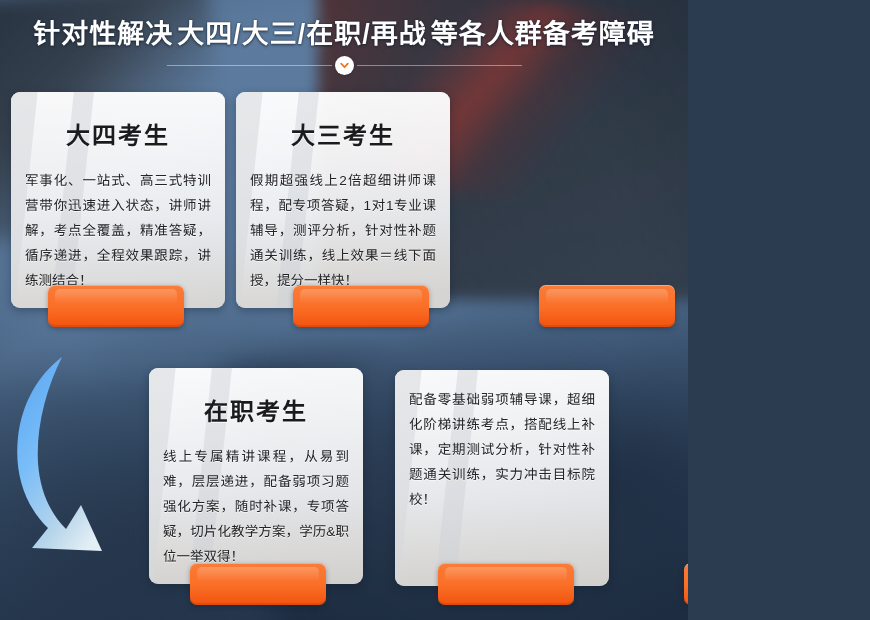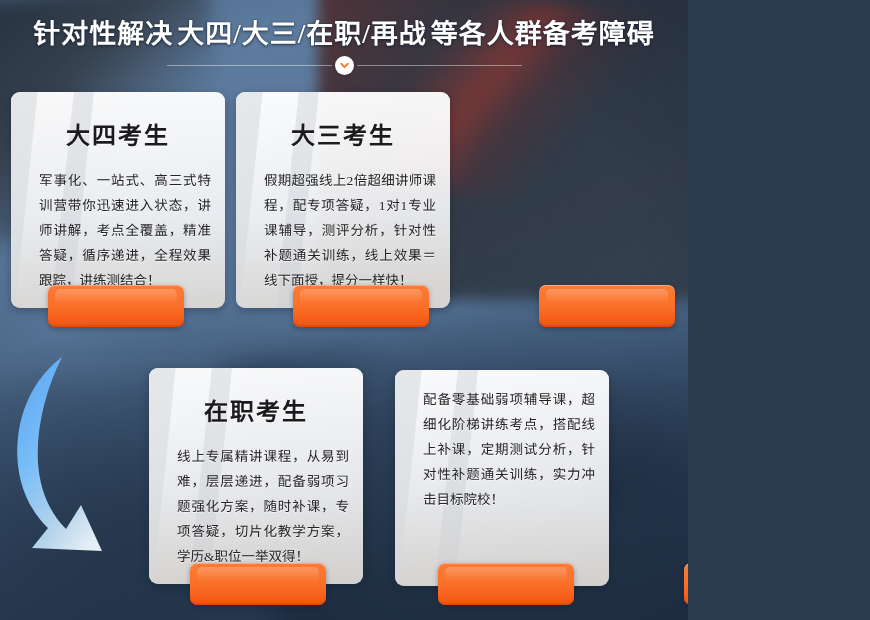--- a/index.html
+++ b/index.html
@@ -11,21 +11,20 @@
     font-family: "Liberation Sans", "DejaVu Sans", sans-serif;
     background: #2b3c50;
   }
 
   .stage {
     position: relative;
     width: 688px;
     height: 620px;
     overflow: hidden;
     background: #5b7a9d;
-    font-family: Liberation Serif, serif;
   }
 
   
   .bg-layer {
     position: absolute;
     inset: 0;
     pointer-events: none;
   }
   .bg-base {
     background:
@@ -153,21 +152,21 @@
     text-align: center;
     margin-top: 24px;
     font-size: 24px;
     font-weight: bold;
     color: #1b1b1d;
     letter-spacing: 2px;
     text-shadow: 0 1px 0 rgba(255,255,255,0.85);
   }
   .card-body {
     position: relative;
-    margin: 17px 14px 0 28px;
+    margin: 17px 14px 0 14px;
     font-size: 13.5px;
     line-height: 25px;
     color: #242427;
     text-align: justify;
     text-shadow: 0 1px 0 rgba(255,255,255,0.7);
   }
 
   
   .cta {
     position: absolute;

